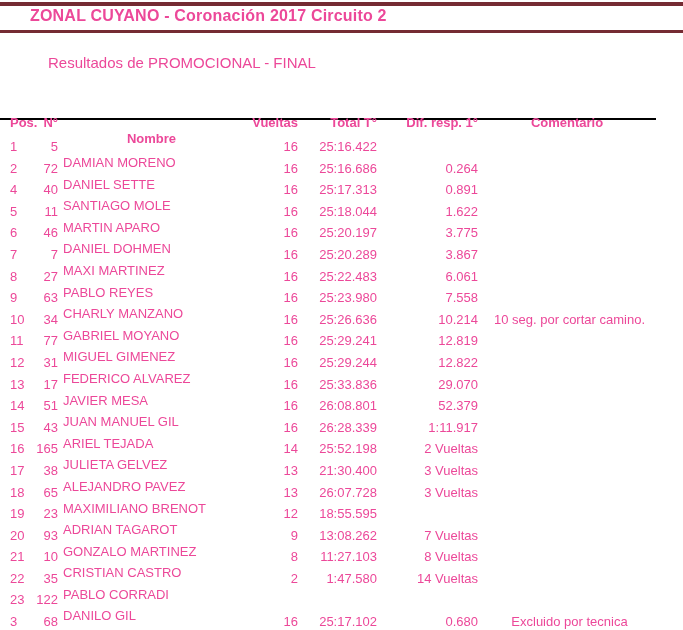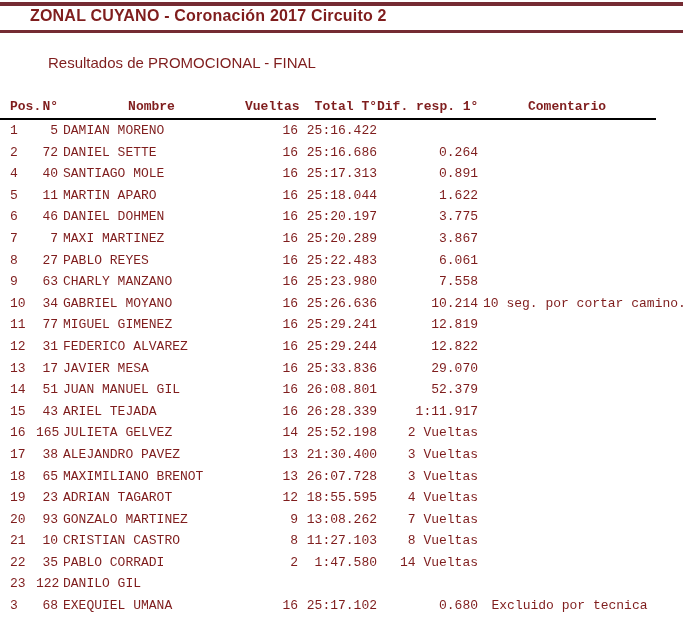--- a/index.html
+++ b/index.html
@@ -6,21 +6,21 @@
     margin: 0;
     padding: 0;
     background: #ffffff;
   }
   .page {
     position: relative;
     width: 683px;
     height: 630px;
     background: #ffffff;
     font-family: "Liberation Sans", "DejaVu Sans", sans-serif;
-    color: #7f1d1d;
+    color: #ec4899;
     overflow: hidden;
   }
   .rule {
     position: absolute;
     left: 0;
     width: 683px;
     background: #752b33;
   }
   .rule-top { top: 2px; height: 4px; }
   .rule-mid { top: 30px; height: 3px; }
@@ -41,21 +41,20 @@
     margin: 17px;
     font-size: 15px;
     font-weight: normal;
     white-space: nowrap;
   }
   .results {
     position: absolute;
     top: 96px;
     left: 0;
     width: 661px;
-    font-family: Liberation Mono, monospace;
   }
   .row {
     display: grid;
     grid-template-columns: 36px 22px 187px 53px 79px 101px 178px;
     align-items: center;
     height: 21.6px;
     line-height: 21.6px;
     font-size: 13px;
     white-space: nowrap;
   }
@@ -64,21 +63,21 @@
     line-height: 22px;
     font-weight: bold;
   }
   .head-rule {
     width: 656px;
     height: 2px;
     background: #000000;
   }
   .c-pos  { text-align: left;  padding-left: 10px; }
   .c-num  { text-align: right; }
-  .c-name { text-align: left;  padding-left: 5px; overflow: visible; }
+  .c-name { text-align: left;  padding-left: 5px; overflow: visible; margin-top: 32px; }
   .c-laps { text-align: right; }
   .c-total{ text-align: right; }
   .c-dif  { text-align: right; }
   .c-com  { text-align: center;  padding-left: 5px; overflow: visible; }
   .thead .c-name { text-align: center; padding-left: 0; }
   .thead .c-com  { text-align: center; padding-left: 0; }
   .cell { overflow: visible; }
 </style>
 </head>
 <body>
@@ -260,21 +259,20 @@
     <span class="cell c-total">26:07.728</span>
     <span class="cell c-dif">3 Vueltas</span>
     <span class="cell c-com"></span>
   </div>
         <div class="row">
     <span class="cell c-pos">19</span>
     <span class="cell c-num">23</span>
     <span class="cell c-name">ADRIAN TAGAROT</span>
     <span class="cell c-laps">12</span>
     <span class="cell c-total">18:55.595</span>
-    <span class="cell c-dif">4 Vueltas</span>
     <span class="cell c-com"></span>
   </div>
         <div class="row">
     <span class="cell c-pos">20</span>
     <span class="cell c-num">93</span>
     <span class="cell c-name">GONZALO MARTINEZ</span>
     <span class="cell c-laps">9</span>
     <span class="cell c-total">13:08.262</span>
     <span class="cell c-dif">7 Vueltas</span>
     <span class="cell c-com"></span>

